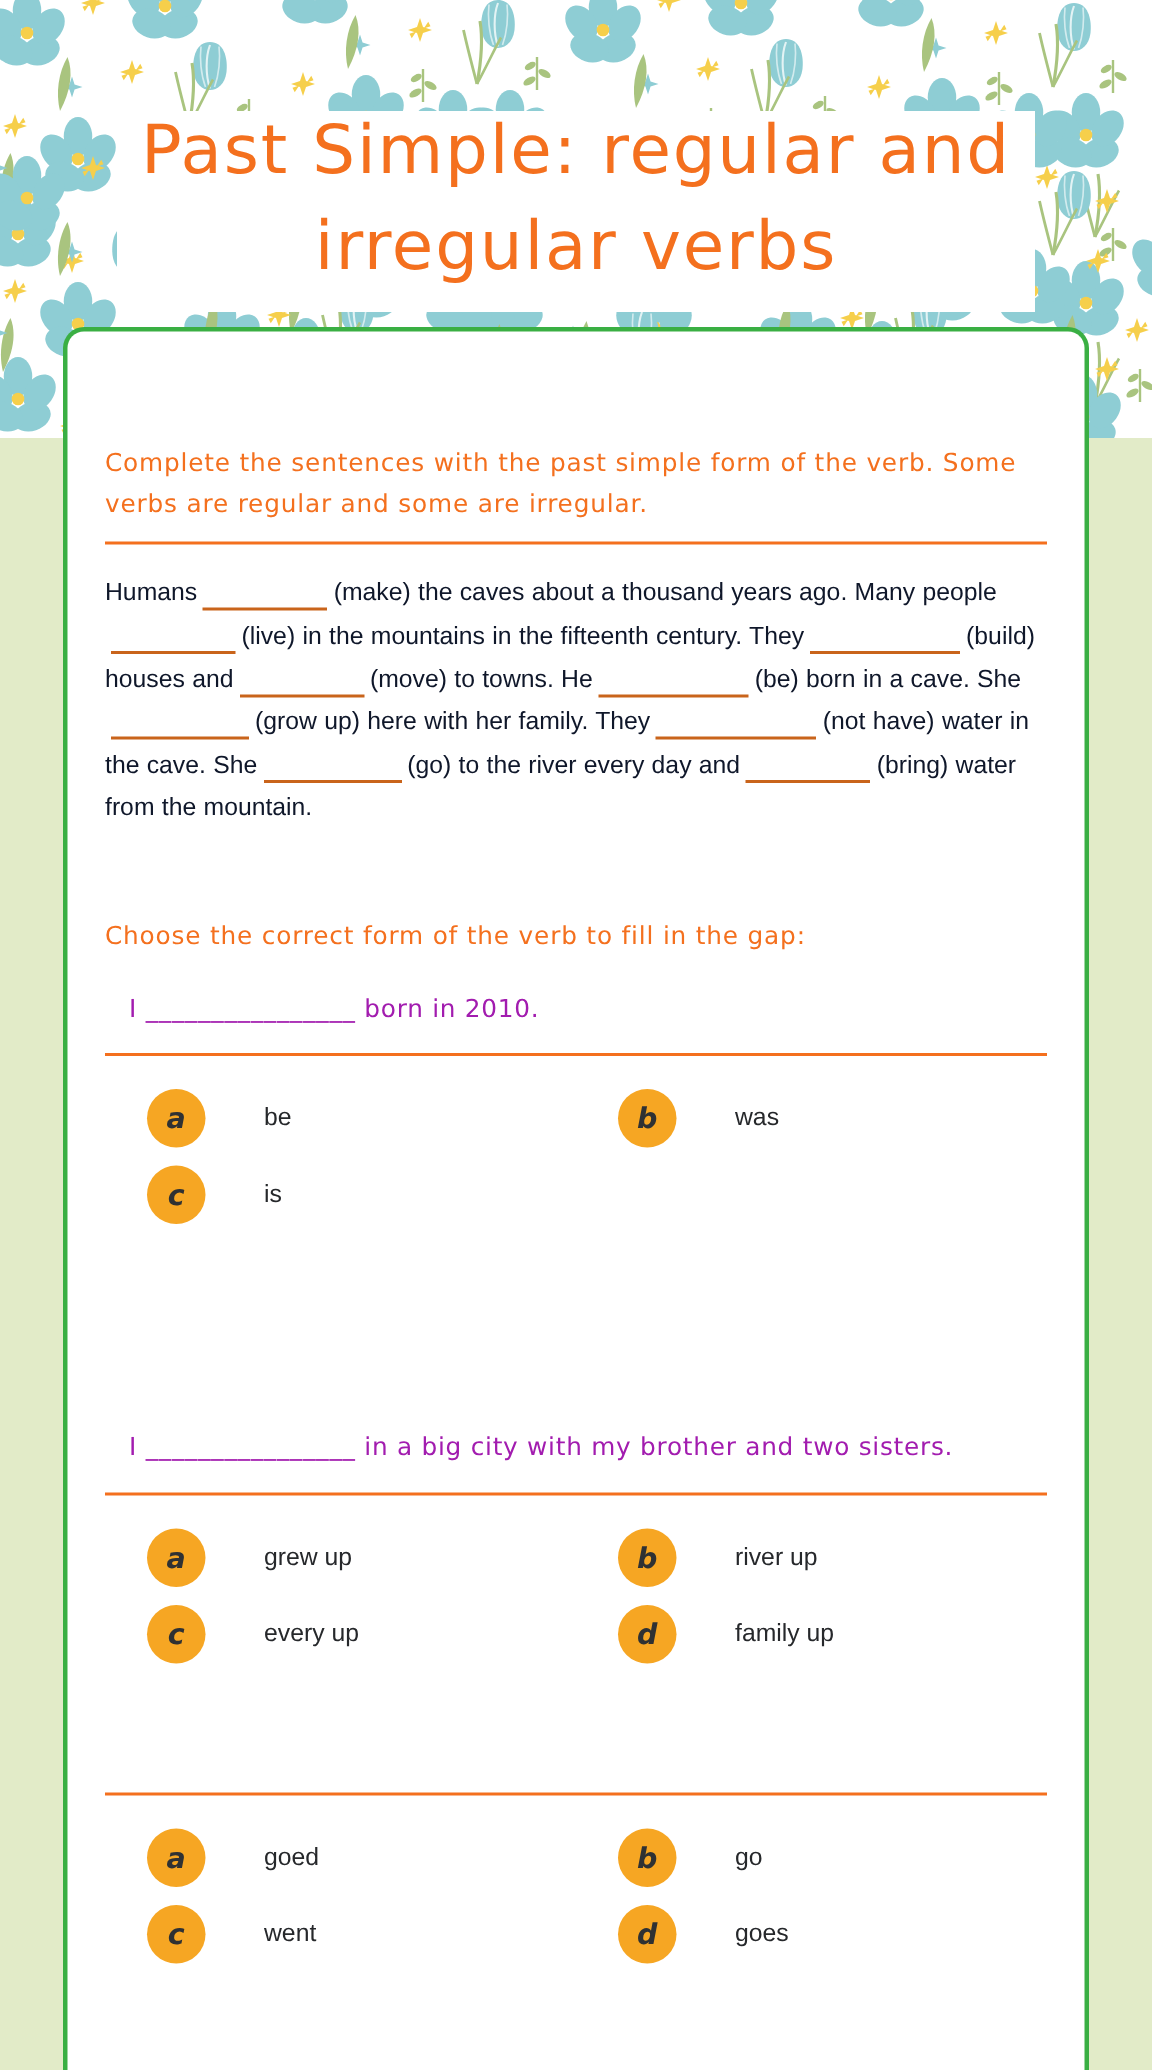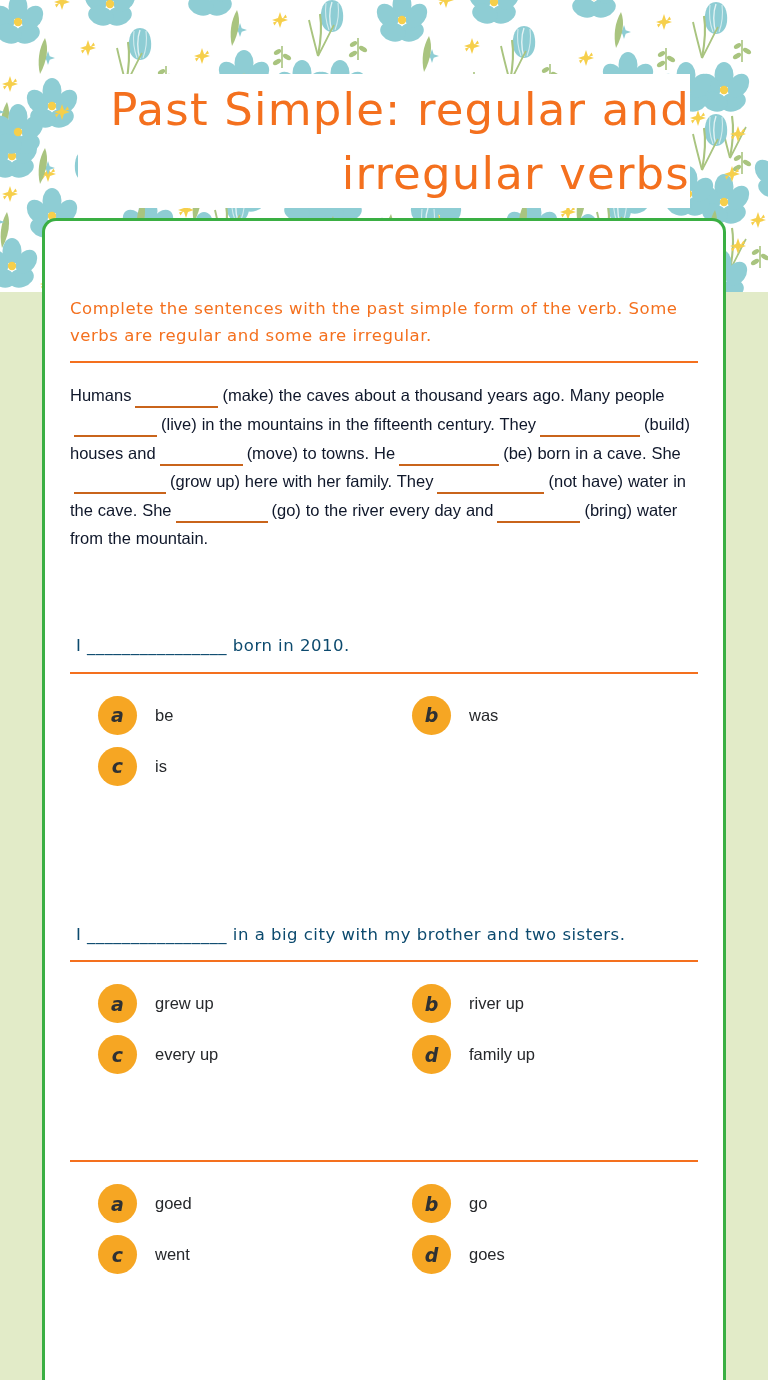--- a/index.html
+++ b/index.html
@@ -40,24 +40,24 @@
     left: 78px; top: 74px;
     width: 612px; height: 134px;
     background: #ffffff;
     z-index: 4;
     display: flex;
     align-items: flex-start;
     justify-content: center;
   }
   #title-text {
     position: absolute;
-    left: 78px; top: 78px;
+    left: 78px; top: 68px;
     width: 612px;
     z-index: 5;
-    text-align: right;
+    text-align: center;
     color: #f4701e;
     font-size: 45px;
     line-height: 1.42;
     letter-spacing: 1.2px;
     font-family: "DejaVu Sans", sans-serif;
     font-weight: 400;
     pointer-events: none;
   }
 
   
@@ -101,26 +101,26 @@
     margin: 0 4px;
   }
   .blank.w1 { width: 83px; }
   .blank.w2 { width: 92px; }
   .blank.w3 { width: 100px; }
   .blank.w4 { width: 107px; }
 
   
   .mc-block { margin-top: 22px; }
   .mc-stem {
-    color: #0c4a6e;
+    color: #a21caf;
     font-size: 16.5px;
     line-height: 1.62;
     letter-spacing: 0.5px;
     font-family: "DejaVu Sans", sans-serif;
-    margin: 6px;
+    margin: 16px;
   }
   .mc-options {
     display: flex;
     flex-wrap: wrap;
     margin-top: 16px;
   }
   .mc-option {
     width: 50%;
     display: flex;
     align-items: center;
@@ -135,21 +135,21 @@
     font-family: "DejaVu Sans", sans-serif;
     font-size: 19px;
     font-style: italic;
     font-weight: 600;
     display: flex;
     align-items: center;
     justify-content: center;
     flex: 0 0 39px;
   }
   .opt-label {
-    margin-left: 18px;
+    margin-left: 39px;
     font-size: 16.5px;
     color: #26282b;
     font-family: "Liberation Sans", sans-serif;
   }
   .spacer-lg { height: 108px; }
   .spacer-md { height: 58px; }
 </style>
 </head>
 <body>
 
@@ -242,20 +242,21 @@
 
 <div id="content">
 
   <p class="section-heading">Complete the sentences with the past simple form of the verb. Some verbs are regular and some are irregular.</p>
   <hr class="rule">
 
   <p class="cloze"><span>Humans</span><span class="blank w1"></span><span>(make) the caves about a thousand years ago. Many people</span><span class="blank w1"></span><span>(live) in the mountains in the fifteenth century. They</span><span class="blank w3"></span><span>(build) houses and</span><span class="blank w1"></span><span>(move) to towns. He</span><span class="blank w3"></span><span>(be) born in a cave. She</span><span class="blank w2"></span><span>(grow up) here with her family. They</span><span class="blank w4"></span><span>(not have) water in the cave. She</span><span class="blank w2"></span><span>(go) to the river every day and</span><span class="blank w1"></span><span>(bring) water from the mountain.</span></p>
 
   <div class="spacer-md"></div>
 
+  <p class="section-heading">Choose the correct form of the verb to fill in the gap:</p>
 
   <div class="mc-block">
     <p class="mc-stem">I ________________ born in 2010.</p>
     <hr class="rule">
     <div class="mc-options">
       <div class="mc-option">
         <span class="badge">a</span>
         <span class="opt-label">be</span>
       </div>
       <div class="mc-option">

